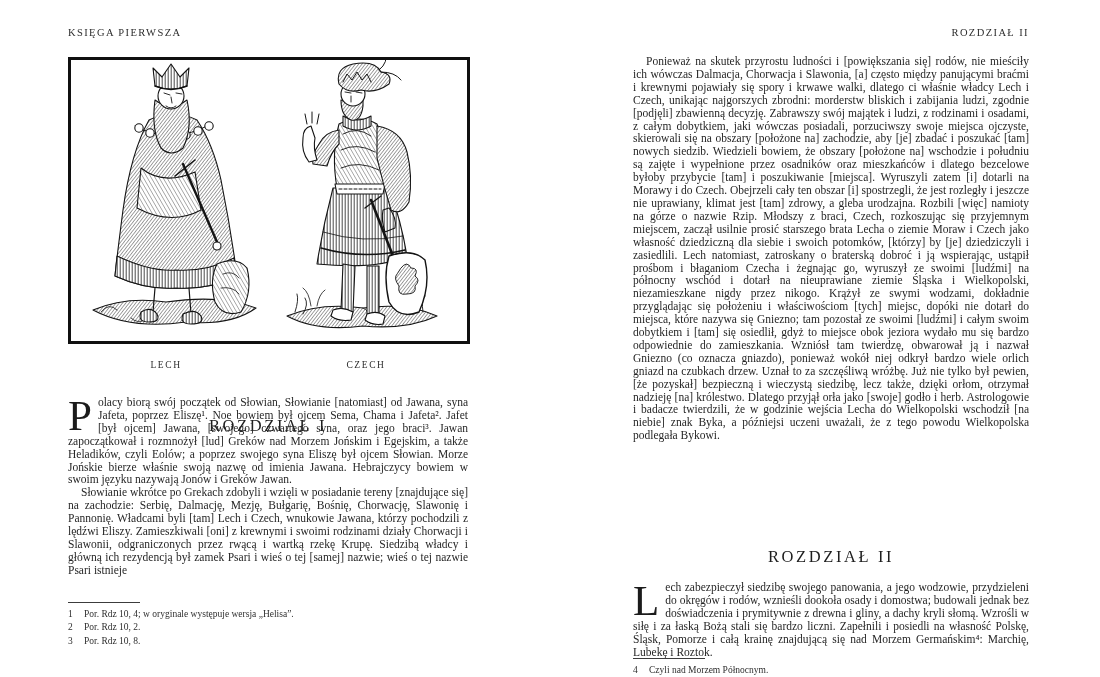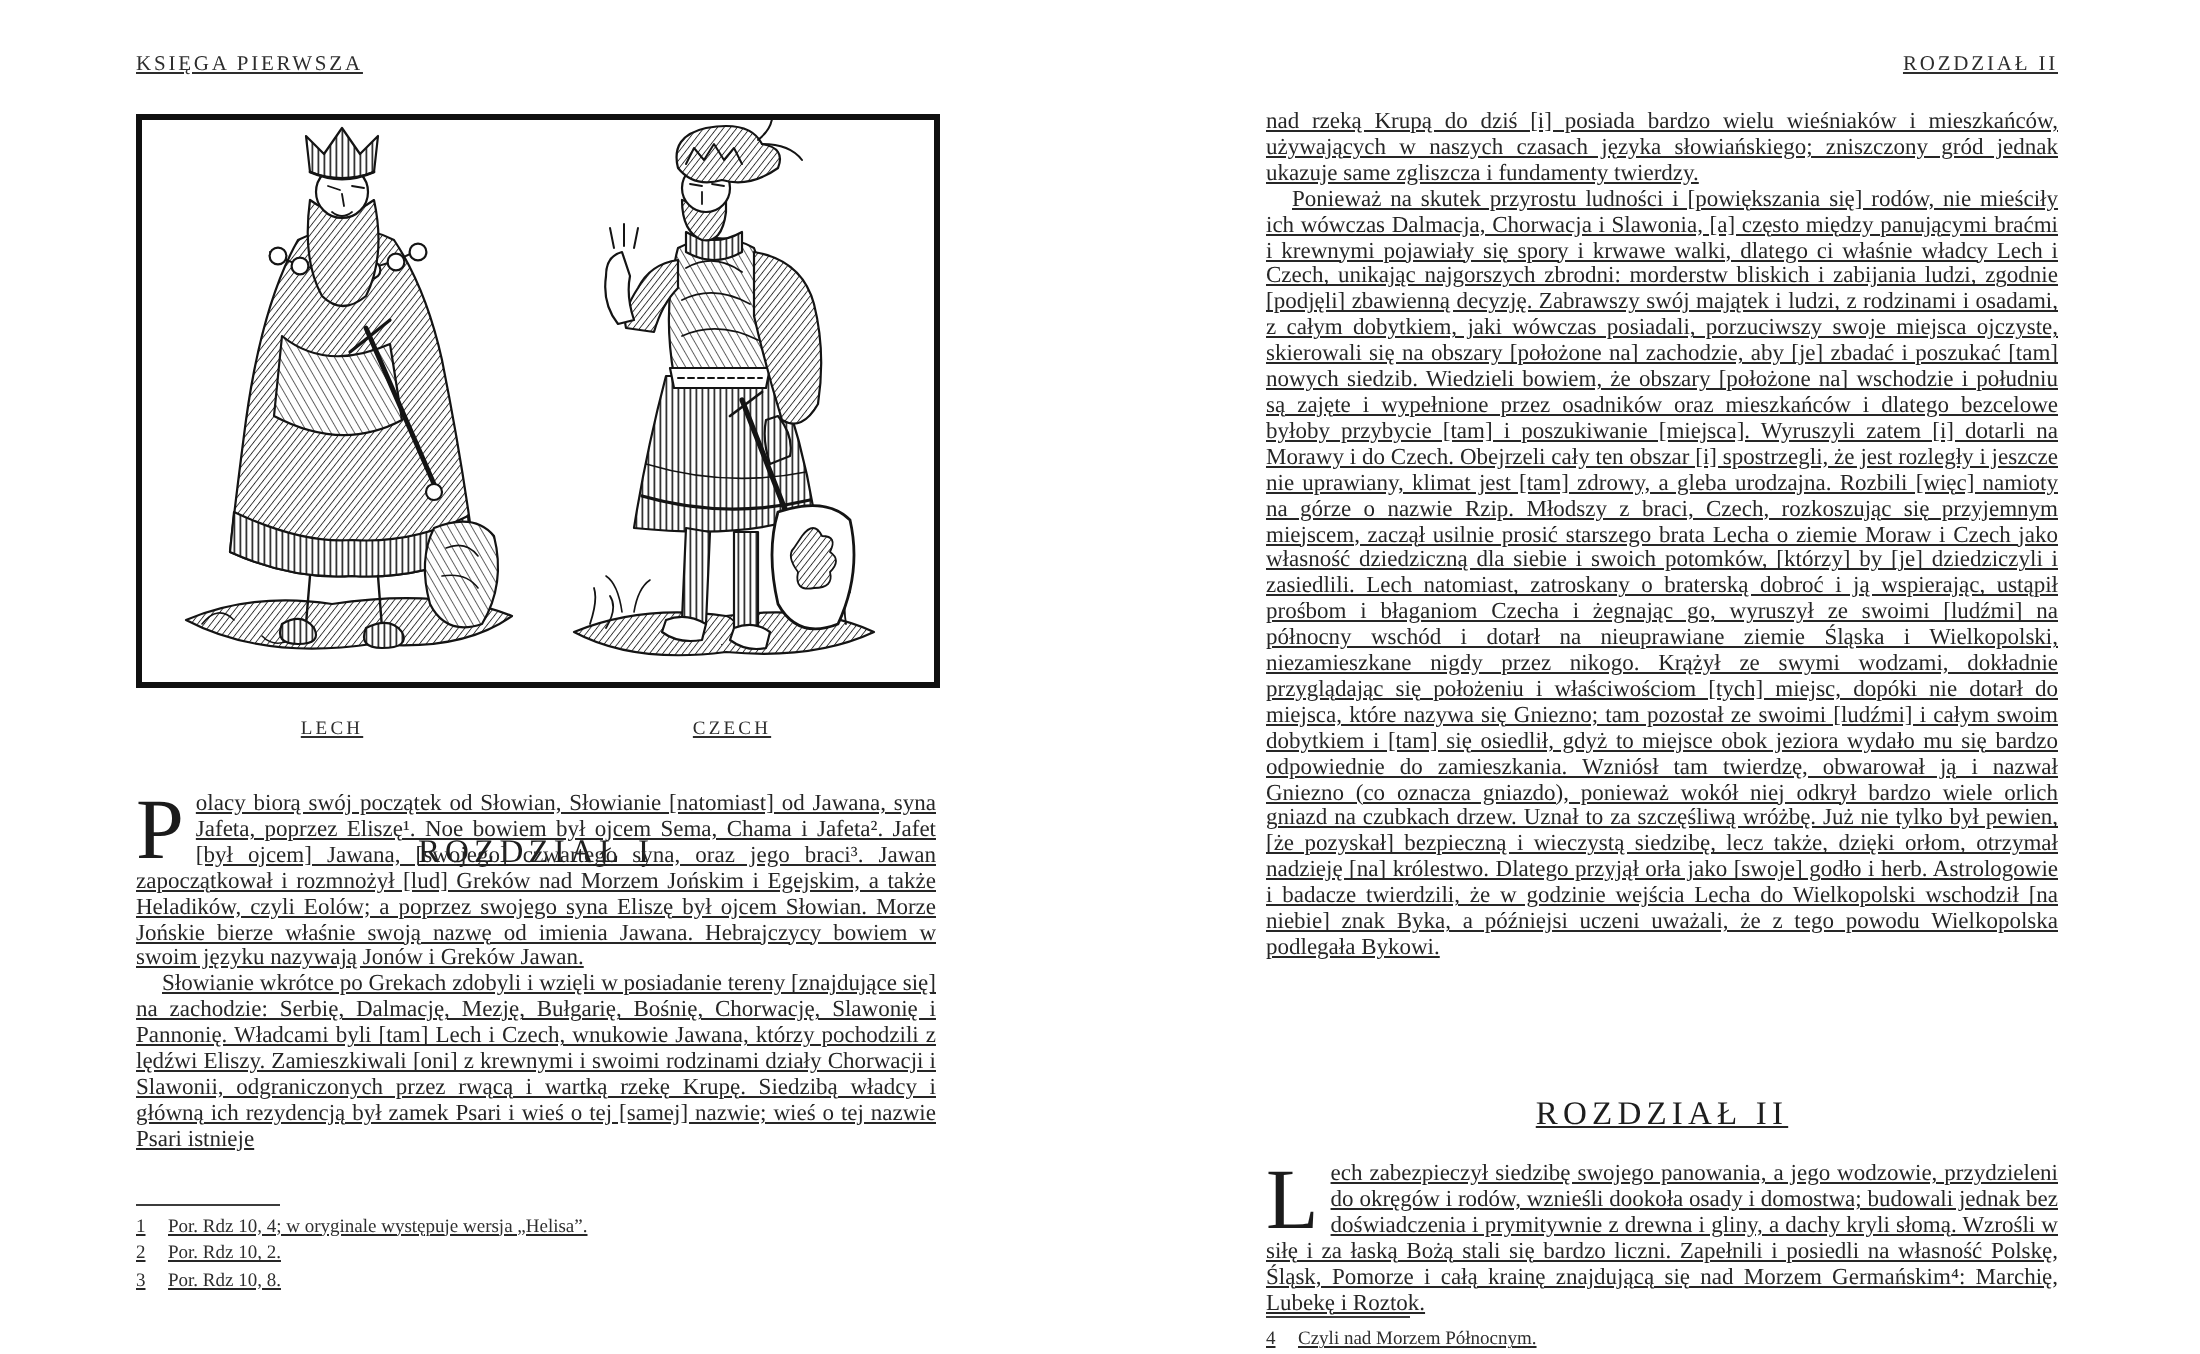--- a/index.html
+++ b/index.html
@@ -1,21 +1,21 @@
 <!DOCTYPE html>
 <html lang="pl"><head>
 <meta charset="utf-8">
 <style>
   * { margin:0; padding:0; box-sizing:border-box; }
   html,body { background:#ffffff; }
   body {
     width:1100px; height:677px; position:relative; overflow:hidden;
     font-family:"Liberation Serif","DejaVu Serif",serif; color:#262626;
   }
-  .abs { position:absolute;text-decoration:underline; }
+  .abs { position:absolute; }
 
   
   .running-header { font-size:10.5px; letter-spacing:1.4px; color:#2d2d2d; }
   .rh-left  { left:68px; top:27px; }
   .rh-right { left:633px; top:27px; width:396px; text-align:right; }
 
   
   .illus-frame {
     left:68px; top:57px; width:402px; height:287px;
     border:3px solid #101010; background:#ffffff;
@@ -169,21 +169,20 @@
     <div class="fn-row">
       <span class="fn-num">3</span>
       <span class="fn-text">Por. Rdz 10, 8.</span>
     </div>
   </div>
 </div>
 
 <div class="abs running-header rh-right">ROZDZIAŁ II</div>
 
 <div class="abs right-upper page-body">
-  <p><span>nad rzeką Krupą do dziś [i] posiada bardzo wielu wieśniaków i mieszkańców, używających w naszych czasach języka słowiańskiego; zniszczony gród jednak ukazuje same zgliszcza i fundamenty twierdzy.</span></p>
   <p class="indent"><span>Ponieważ na skutek przyrostu ludności i [powiększania się] rodów, nie mieściły ich wówczas Dalmacja, Chorwacja i Slawonia, [a] często między panującymi braćmi i krewnymi pojawiały się spory i krwawe walki, dlatego ci właśnie władcy Lech i Czech, unikając najgorszych zbrodni: morderstw bliskich i zabijania ludzi, zgodnie [podjęli] zbawienną decyzję. Zabrawszy swój majątek i ludzi, z rodzinami i osadami, z całym dobytkiem, jaki wówczas posiadali, porzuciwszy swoje miejsca ojczyste, skierowali się na obszary [położone na] zachodzie, aby [je] zbadać i poszukać [tam] nowych siedzib. Wiedzieli bowiem, że obszary [położone na] wschodzie i południu są zajęte i wypełnione przez osadników oraz mieszkańców i dlatego bezcelowe byłoby przybycie [tam] i poszukiwanie [miejsca]. Wyruszyli zatem [i] dotarli na Morawy i do Czech. Obejrzeli cały ten obszar [i] spostrzegli, że jest rozległy i jeszcze nie uprawiany, klimat jest [tam] zdrowy, a gleba urodzajna. Rozbili [więc] namioty na górze o nazwie Rzip. Młodszy z braci, Czech, rozkoszując się przyjemnym miejscem, zaczął usilnie prosić starszego brata Lecha o ziemie Moraw i Czech jako własność dziedziczną dla siebie i swoich potomków, [którzy] by [je] dziedziczyli i zasiedlili. Lech natomiast, zatroskany o braterską dobroć i ją wspierając, ustąpił prośbom i błaganiom Czecha i żegnając go, wyruszył ze swoimi [ludźmi] na północny wschód i dotarł na nieuprawiane ziemie Śląska i Wielkopolski, niezamieszkane nigdy przez nikogo. Krążył ze swymi wodzami, dokładnie przyglądając się położeniu i właściwościom [tych] miejsc, dopóki nie dotarł do miejsca, które nazywa się Gniezno; tam pozostał ze swoimi [ludźmi] i całym swoim dobytkiem i [tam] się osiedlił, gdyż to miejsce obok jeziora wydało mu się bardzo odpowiednie do zamieszkania. Wzniósł tam twierdzę, obwarował ją i nazwał Gniezno (co oznacza gniazdo), ponieważ wokół niej odkrył bardzo wiele orlich gniazd na czubkach drzew. Uznał to za szczęśliwą wróżbę. Już nie tylko był pewien, [że pozyskał] bezpieczną i wieczystą siedzibę, lecz także, dzięki orłom, otrzymał nadzieję [na] królestwo. Dlatego przyjął orła jako [swoje] godło i herb. Astrologowie i badacze twierdzili, że w godzinie wejścia Lecha do Wielkopolski wschodził [na niebie] znak Byka, a późniejsi uczeni uważali, że z tego powodu Wielkopolska podlegała Bykowi.</span></p>
 </div>
 
 <div class="abs right-lower">
   <div class="chapter-heading">ROZDZIAŁ II</div>
   <div class="page-body">
     <p><span class="dropcap">L</span><span>ech zabezpieczył siedzibę swojego panowania, a jego wodzowie, przydzieleni do okręgów i rodów, wznieśli dookoła osady i domostwa; budowali jednak bez doświadczenia i prymitywnie z drewna i gliny, a dachy kryli słomą. Wzrośli w siłę i za łaską Bożą stali się bardzo liczni. Zapełnili i posiedli na własność Polskę, Śląsk, Pomorze i całą krainę znajdującą się nad Morzem Germańskim⁴: Marchię, Lubekę i Roztok.</span></p>
   </div>
   <div class="fn-block">
     <div class="fn-rule"></div>

